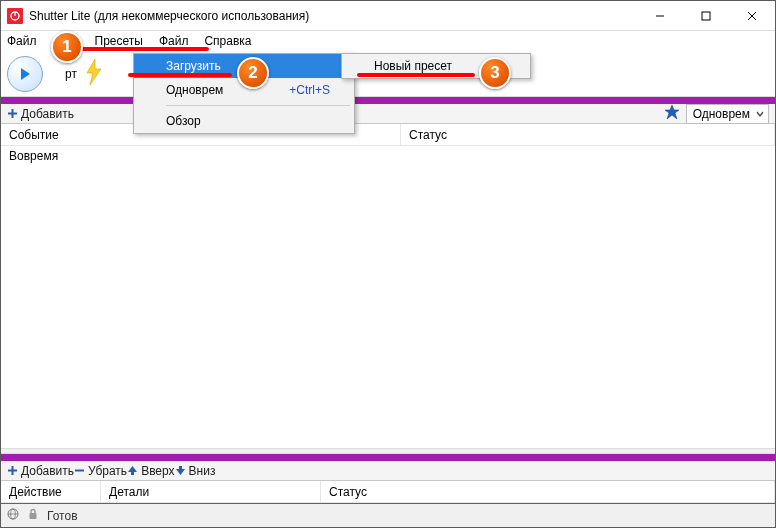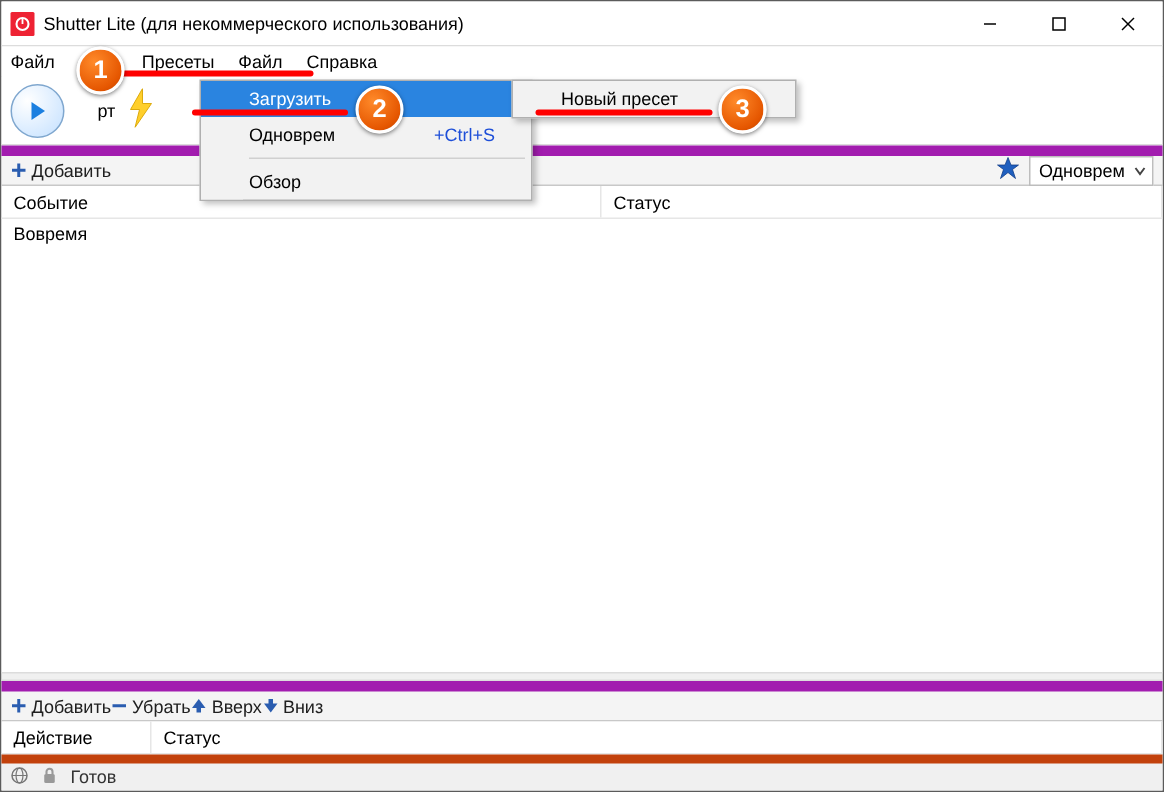--- a/index.html
+++ b/index.html
@@ -34,21 +34,21 @@
   
   .colhdr { height: 22px; display: flex; align-items: stretch; border-bottom: 1px solid #e6e6e6; background: #fff; font-size: 12px; }
   .colhdr .col { padding: 3px 8px; border-right: 1px solid #e6e6e6; display: flex; align-items: center; }
   
   .body { flex: 1 0 auto; background: #fff; }
   .row { height: 20px; display: flex; align-items: center; }
   .row .cell { padding: 0 8px; }
   
   .splitter { height: 6px; background: #f0f0f0; border-top: 1px solid #dcdcdc; border-bottom: 1px solid #dcdcdc; }
   
-  .status { height: 24px; background: #f0f0f0; border-top: 6px solid #c2410c; display: flex; align-items: center; padding: 0 6px; gap: 8px; font-size: 12px; color: #333; }
+  .status { height: 24px; background: #f0f0f0; border-top: 1px solid #c2410c; display: flex; align-items: center; padding: 0 6px; gap: 8px; font-size: 12px; color: #333; }
   .status svg { width: 12px; height: 12px; }
   
   .popup { position: absolute; background: #f2f2f2; border: 1px solid #b0b0b0; box-shadow: 2px 2px 4px rgba(0,0,0,.25); z-index: 40; }
   .popup .iconstrip { position: absolute; left: 0; top: 0; bottom: 0; width: 28px; background: #f2f2f2; }
   .popup .mi { height: 24px; display: flex; align-items: center; padding-left: 32px; padding-right: 24px; font-size: 12px; position: relative; }
   .popup .mi .sc { margin-left: auto; padding-left: 24px; color: #1d4ed8; font-size: 12px; }
   .popup .mi.sel { background: #2a84e0; color: #fff; }
   .popup .mi .arrow { position: absolute; right: 6px; width: 0; height: 0; border-top: 4px solid transparent; border-bottom: 4px solid transparent; border-left: 5px solid #000; }
   .popup .mi.sel .arrow { border-left-color: #fff; }
   .popup .sep { height: 1px; margin: 3px 4px 3px 32px; background: #d0d0d0; }
@@ -171,20 +171,21 @@
       <svg class="ic" viewBox="0 0 11 11">
           <polygon points="5.5,10 10,4 1,4" fill="#2a5db0"></polygon>
           <rect x="4" y="1" width="3" height="4" fill="#2a5db0"></rect>
         </svg>
       <span class="lbl">Вниз</span>
     </div>
   </div>
 
   <div class="colhdr">
     <div class="col" style="width:100px">Действие</div>
+    <div class="col" style="width:220px">Детали</div>
     <div class="col" style="flex:1">Статус</div>
   </div>
 
 
   <div class="status">
     <span><svg viewBox="0 0 12 12">
           <circle cx="6" cy="6" r="5" fill="none" stroke="#777" stroke-width="1"></circle>
           <ellipse cx="6" cy="6" rx="2.3" ry="5" fill="none" stroke="#777" stroke-width="0.8"></ellipse>
           <line x1="1" y1="6" x2="11" y2="6" stroke="#777" stroke-width="0.8"></line>
         </svg></span>

